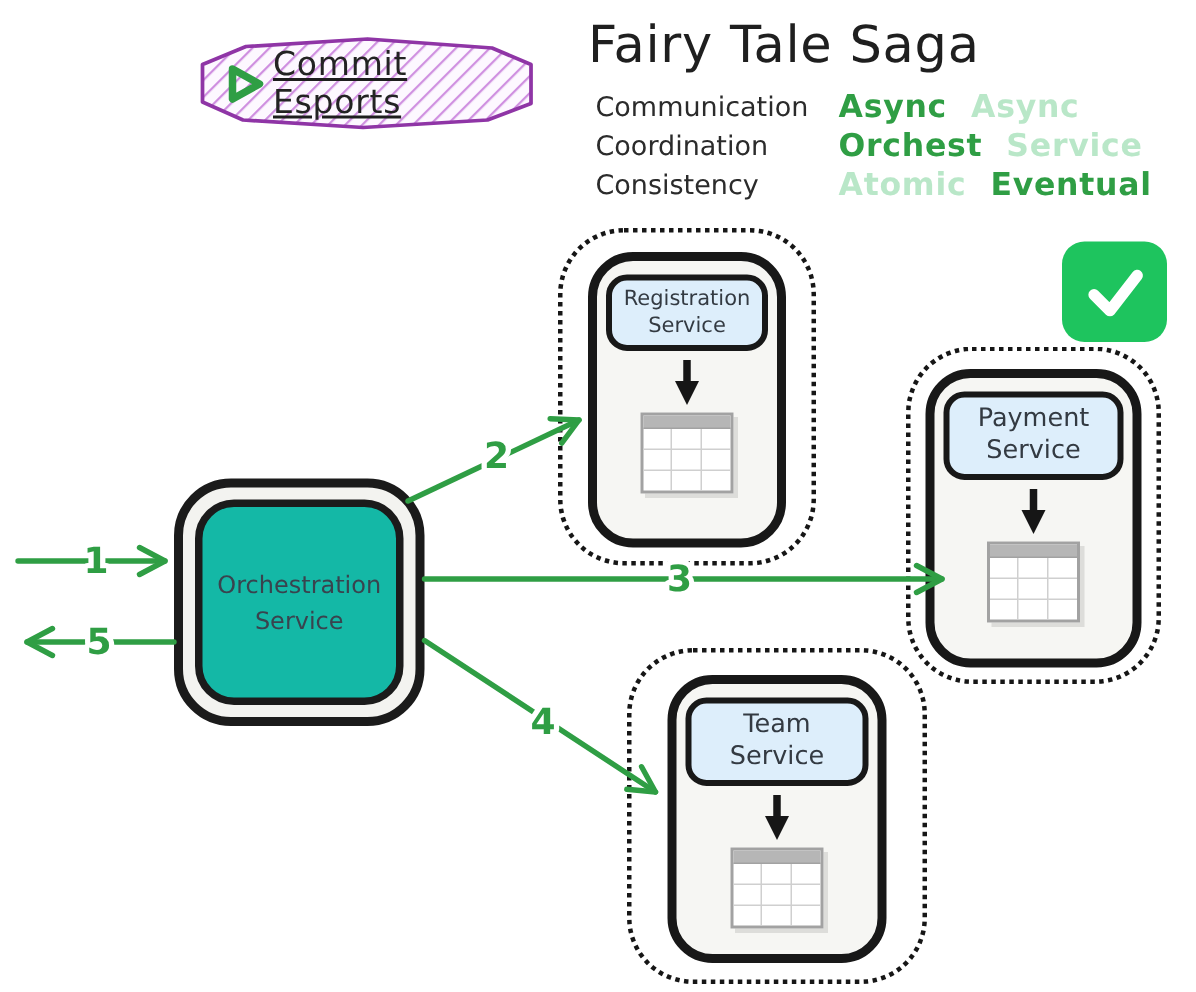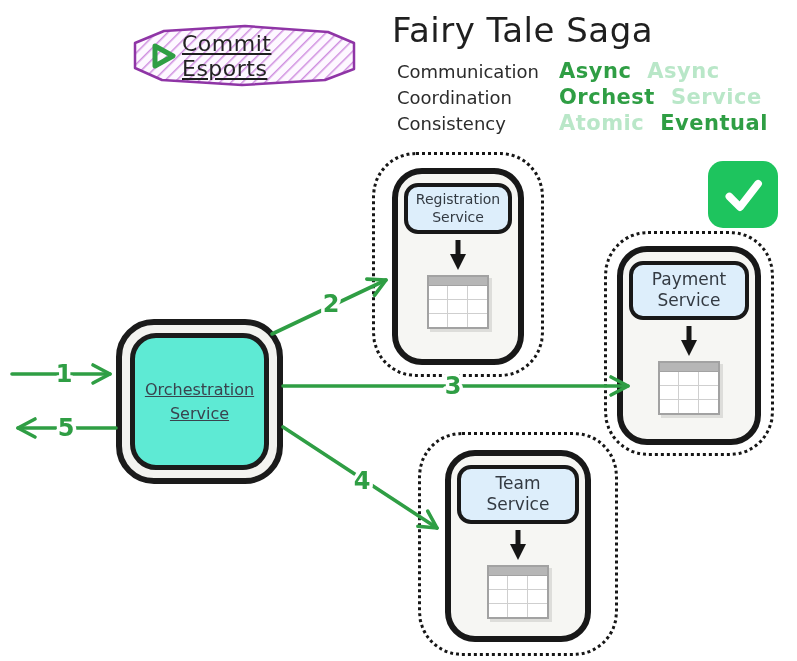--- a/index.html
+++ b/index.html
@@ -26,23 +26,23 @@
   .opt.on{color:#2f9e44;}
   .opt.off{color:#b9e7c8;}
 
   
   .check{left:708px;top:161px;width:70px;height:67px;border-radius:15px;background:#1ec45e;
     display:flex;align-items:center;justify-content:center;}
 
   
   .orch{left:116px;top:319px;width:167px;height:165px;border:6px solid #1b1b1b;border-radius:38px;
     background:#f3f3f0;padding:8px;box-sizing:border-box;}
-  .orch-inner{width:100%;height:100%;border:5px solid #1b1b1b;border-radius:26px;background:#5eead4;
+  .orch-inner{width:100%;height:100%;border:5px solid #1b1b1b;border-radius:26px;background:#14b8a6;
     display:flex;align-items:center;justify-content:center;text-align:center;
-    font-size:16px;color:#39434e;padding:0 8px;box-sizing:border-box;line-height:1.45;text-decoration:underline;}
+    font-size:16px;color:#39434e;padding:0 8px;box-sizing:border-box;line-height:1.45;}
 
   
   .svc{border:3px dotted #161616;border-radius:44px;box-sizing:border-box;
     display:flex;justify-content:center;align-items:flex-start;}
   .svc.reg{left:372px;top:152px;width:172px;height:225px;}
   .svc.pay{left:604px;top:231px;width:170px;height:225px;}
   .svc.team{left:418px;top:432px;width:200px;height:224px;}
   .phone{border:6px solid #181818;border-radius:30px;background:#f6f6f3;box-sizing:border-box;
     display:flex;flex-direction:column;align-items:center;padding:9px 6px 10px;}
   .svc.reg  .phone{width:132px;height:197px;margin-top:13px;}

